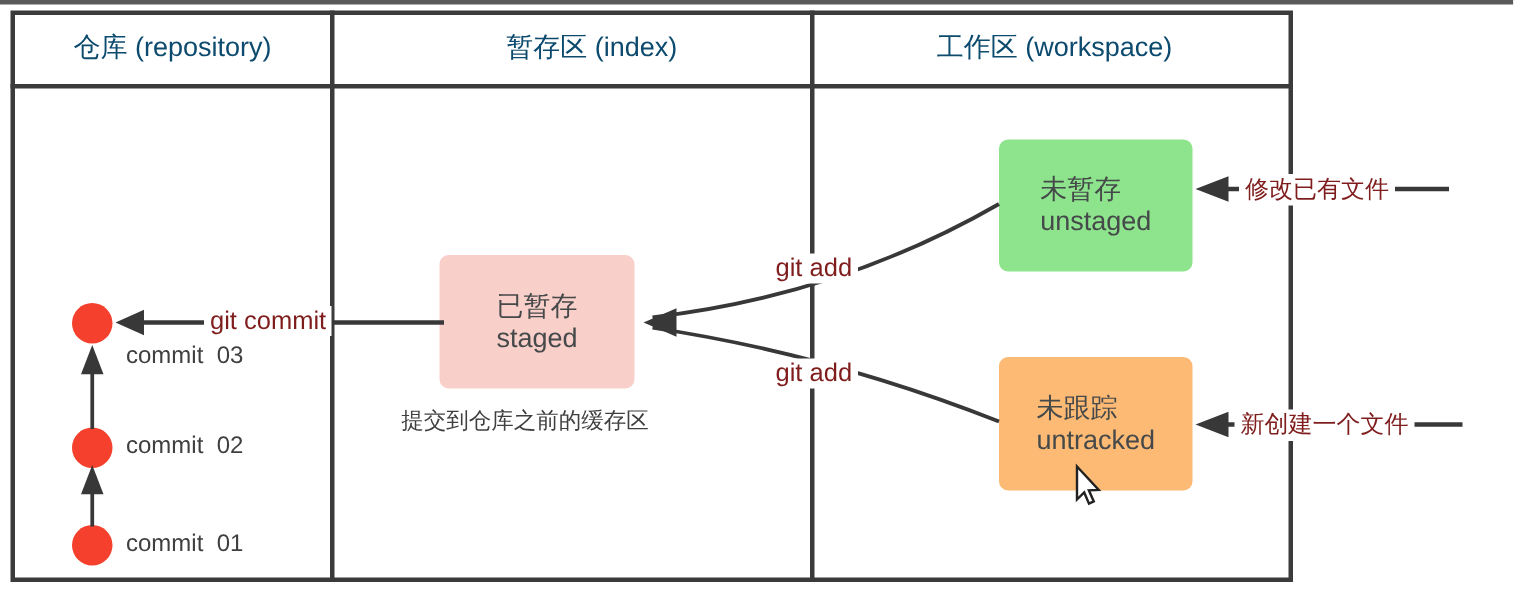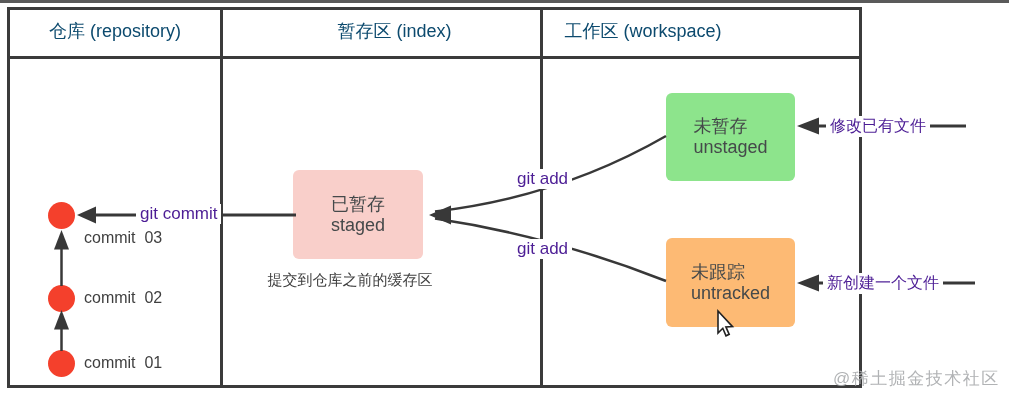--- a/index.html
+++ b/index.html
@@ -10,32 +10,32 @@
   .top-strip{position:absolute;left:0;top:0;width:1009px;height:3px;background:#5a5a5a;z-index:1;}
   
   .tbl-outer{position:absolute;left:7px;top:7px;width:855px;height:381px;border:3px solid #3b3b3b;box-sizing:border-box;z-index:1;}
   .tbl-headline{position:absolute;left:7px;top:56px;width:855px;height:3px;background:#3b3b3b;z-index:1;}
   .tbl-div{position:absolute;top:7px;width:3px;height:381px;background:#3b3b3b;z-index:1;}
   .tbl-div.d1{left:220px;}
   .tbl-div.d2{left:540px;}
   .hdr{position:absolute;top:7px;height:49px;line-height:49px;text-align:center;font-size:18px;color:#0c4a6e;z-index:2;}
   .hdr.h1{left:10px;width:210px;}
   .hdr.h2{left:223px;width:317px;padding-left:13px;}
-  .hdr.h3{left:511px;width:264px;}
+  .hdr.h3{left:571px;width:264px;}
   
   .repo-note{position:absolute;left:16px;top:132px;width:174px;text-align:center;font-size:15px;line-height:21px;white-space:pre-line;z-index:2;}
   .commit-dot{position:absolute;width:27px;height:27px;border-radius:50%;background:#f4402c;z-index:3;}
   .dot-03{left:48px;top:202px;}
   .dot-02{left:48px;top:285px;}
   .dot-01{left:48px;top:350px;}
   .commit-label{position:absolute;left:84px;font-size:16px;white-space:pre;color:#3f3f3f;z-index:2;}
   .cl-03{top:229px;}
   .cl-02{top:289px;}
   .cl-01{top:354px;}
-  .arrow-label{position:absolute;background:#ffffff;padding:0 4px;font-size:17px;color:#4c1d95;z-index:4;white-space:nowrap;}
+  .arrow-label{position:absolute;background:#ffffff;padding:0 4px;font-size:17px;color:#7f1d1d;z-index:4;white-space:nowrap;}
   .lbl-git-commit{left:136px;top:204px;}
   .lbl-git-add-u{left:513px;top:169px;}
   .lbl-git-add-l{left:513px;top:239px;}
   .lbl-src-unstaged{left:826px;top:116px;font-size:16px;}
   .lbl-src-untracked{left:823px;top:273px;font-size:16px;}
   
   .node{position:absolute;border-radius:6px;display:flex;align-items:center;justify-content:center;
         font-size:18px;line-height:21px;white-space:pre-line;color:#45494a;z-index:2;}
   .staged{left:293px;top:170px;width:130px;height:89px;background:#f9cfca;}
   .unstaged{left:666px;top:93px;width:129px;height:88px;background:#8de48c;}
@@ -108,14 +108,13 @@
 
     <path d="M718 311 L718 333 L722.8 328.3 L726 335.8 L729.2 334.3 L725.9 326.9 L732.5 326.6 Z" fill="#ffffff" stroke="#222222" stroke-width="1.6"></path>
   </svg>
 
   <div class="arrow-label lbl-git-commit">git commit</div>
   <div class="arrow-label lbl-git-add-u">git add</div>
   <div class="arrow-label lbl-git-add-l">git add</div>
   <div class="arrow-label lbl-src-unstaged">修改已有文件</div>
   <div class="arrow-label lbl-src-untracked">新创建一个文件</div>
 
-  <div class="watermark">@稀土掘金技术社区</div>
 </div>
 
 </body></html>

